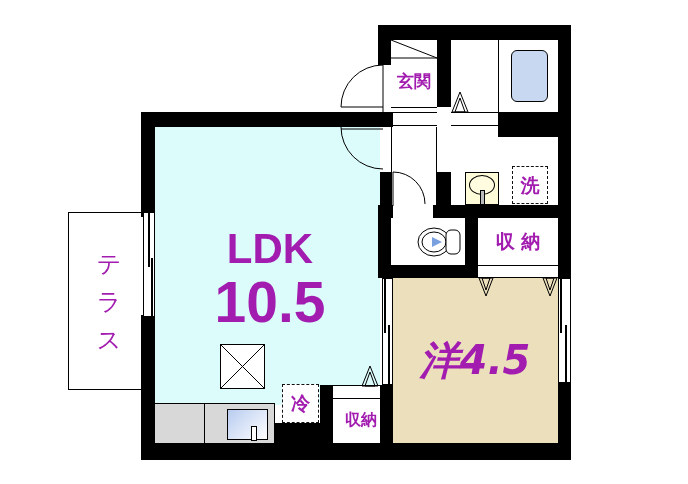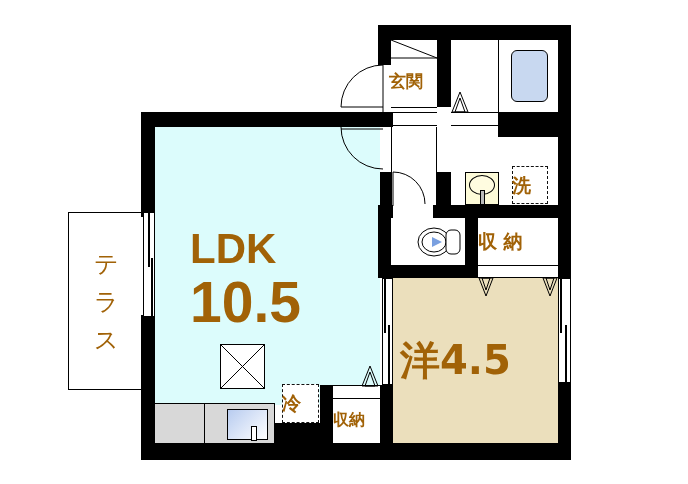--- a/index.html
+++ b/index.html
@@ -1,21 +1,21 @@
 <!DOCTYPE html>
 <html><head>
   <meta charset="utf-8">
   <style>
     html, body { margin:0; padding:0; background:#ffffff; }
     body { width:688px; height:484px; position:relative; overflow:hidden;
            font-family:"Liberation Sans","DejaVu Sans",sans-serif; }
     .abs { position:absolute; box-sizing:border-box; }
     .wall { position:absolute; background:#000; }
     .thin { position:absolute; background:#000; }
-    .room-label { position:absolute; font-weight:bold; color:#a16207; line-height:1; }
+    .room-label { position:absolute; font-weight:bold; color:#a21caf; text-align:center; line-height:1; }
     .jp { font-family:"DejaVu Sans",sans-serif; }
     .dashed { position:absolute; border:1.5px dashed #111; background:#fff; box-sizing:border-box; }
     svg { position:absolute; overflow:visible; }
   </style>
 </head>
 <body>
 
 <div class="abs" style="left:155px;top:127px;width:225px;height:278px;background:#dcfcfc;"></div>
 <div class="abs" style="left:393px;top:278px;width:165px;height:165px;background:#ebdfbc;"></div>
 
@@ -150,13 +150,13 @@
 <div class="abs" style="left:333px;top:385px;width:47px;height:58px;background:#fff;border-top:1px solid #000;"></div>
 <div class="thin" style="left:333px;top:398px;width:47px;height:1px;"></div>
 <div class="room-label jp" style="left:333px;top:412px;width:56px;font-size:16px;">収納</div>
 <svg style="left:362px;top:366px;" width="16" height="20">
   <polygon points="0,20 8,0 16,20" fill="none" stroke="#000" stroke-width="1"></polygon>
   <polygon points="3,20 8,6 13,20" fill="none" stroke="#000" stroke-width="1"></polygon>
 </svg>
 
 <div class="room-label" style="left:190px;top:228px;width:160px;font-size:42px;">LDK</div>
 <div class="room-label" style="left:190px;top:274px;width:160px;font-size:57px;">10.5</div>
-<div class="room-label jp" style="left:400px;top:340px;width:150px;font-size:40px;">洋4.5</div>
+<div class="room-label jp" style="left:400px;top:340px;width:150px;font-size:40px;font-style:italic;">洋4.5</div>
 
 </body></html>

